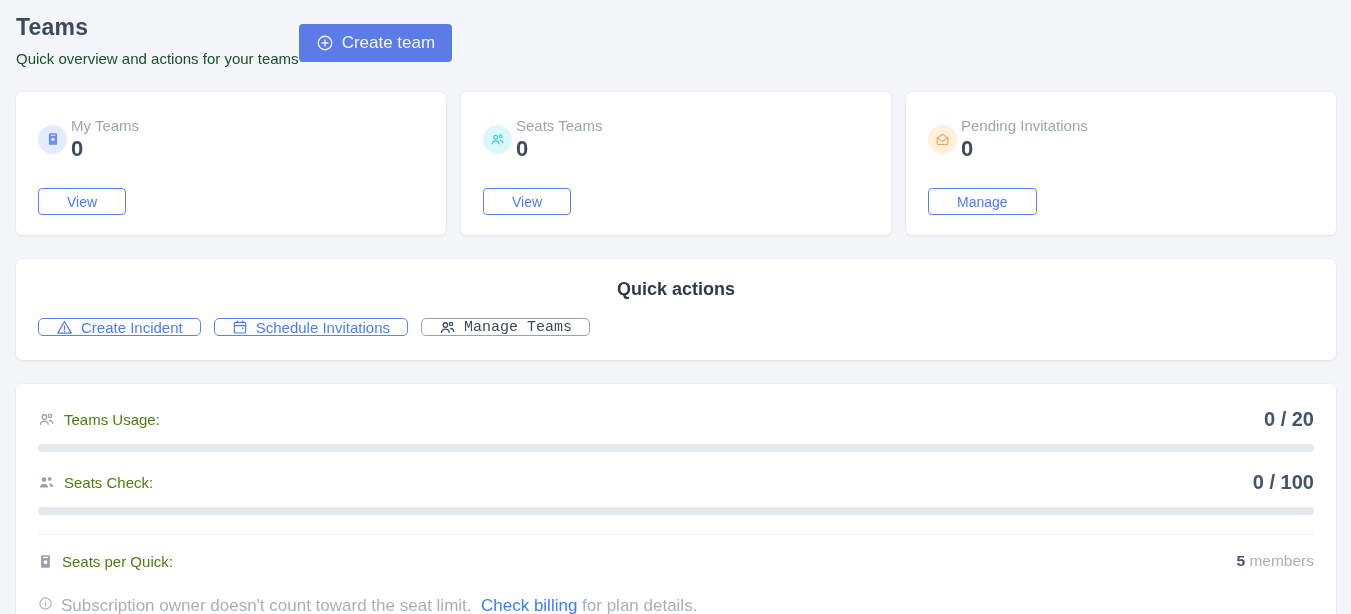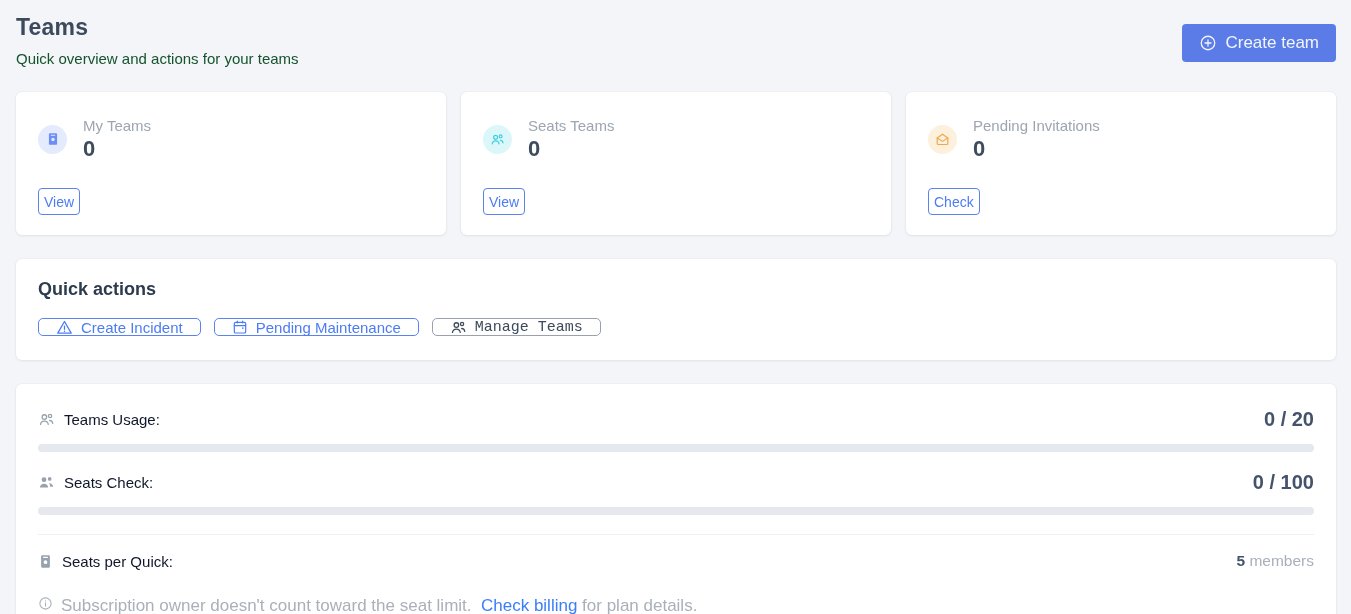--- a/index.html
+++ b/index.html
@@ -6,21 +6,21 @@
   html, body { width: 1351px; height: 614px; }
   body {
     background: #f4f5f8;
     font-family: "Liberation Sans", sans-serif;
     color: #3d4a5c;
     overflow: hidden;
   }
   .page { padding: 14px 15px 0 16px; }
 
   
-  .header { display: flex; justify-content: space-between; align-items: flex-start; gap: 40px; }
+  .header { display: flex; align-items: flex-start; }
   .page-title {
     font-size: 23px;
     font-weight: 700;
     color: #3c4a5d;
     letter-spacing: 0.2px;
   }
   .page-subtitle {
     margin-top: 9px;
     font-size: 15px;
     color: #14532d;
@@ -50,61 +50,62 @@
   }
   .card {
     background: #ffffff;
     border-radius: 6px;
     box-shadow: 0 1px 3px rgba(40, 50, 70, 0.08), 0 0 0 1px rgba(40, 50, 70, 0.02);
     height: 143px;
     padding: 25px 22px 20px 22px;
     display: flex;
     flex-direction: column;
   }
-  .card-top { display: flex; align-items: center; gap: 16px; }
+  .card-top { display: flex; align-items: center; gap: 4px; }
   .icon-circle {
     width: 29px; height: 29px;
     border-radius: 50%;
     display: flex; align-items: center; justify-content: center;
     flex: 0 0 auto;
   }
   .icon-circle.blue   { background: #e4ebfd; color: #6d8df7; }
   .icon-circle.teal   { background: #dcf7fa; color: #3fd0e0; }
   .icon-circle.orange { background: #fdf0dc; color: #f0a84f; }
   .card-texts { display: flex; flex-direction: column; }
   .card-label { font-size: 15px; color: #9ca6b1; }
   .card-value { font-size: 22px; font-weight: 700; color: #3e4c5e; margin-top: 3px; line-height: 1.1; }
   .btn-outline-blue {
     margin-top: auto;
     align-self: flex-start;
     background: #ffffff;
     color: #4c7cf3;
     border: 1px solid #5b83f0;
     border-radius: 4px;
     height: 27px;
-    padding: 0 5px;
+    padding: 0 28px;
     font-size: 14px;
     font-family: inherit;
     cursor: pointer;
   }
 
   
   .panel {
     background: #ffffff;
     border-radius: 6px;
     box-shadow: 0 1px 3px rgba(40, 50, 70, 0.08), 0 0 0 1px rgba(40, 50, 70, 0.02);
     margin-top: 24px;
     padding: 20px 22px;
   }
 
   
   .panel-heading {
     font-size: 18px;
     font-weight: 600;
     color: #2e3b4d;
+    text-align: center;
   }
   .actions-row { margin-top: 18px; display: flex; gap: 13px; padding-bottom: 4px; }
   .action-btn {
     display: inline-flex;
     align-items: center;
     gap: 8px;
     background: #ffffff;
     border-radius: 5px;
     height: 18px;
     padding: 0 17px;
@@ -115,21 +116,21 @@
   .action-btn.blue { color: #4c7cf3; border: 1px solid #5b83f0; }
   .action-btn.gray { color: #3d4a59; border: 1px solid #98a1ad; font-family: Liberation Mono, monospace; }
 
   
   .usage-row {
     display: flex;
     justify-content: space-between;
     align-items: center;
   }
   .usage-left { display: flex; align-items: center; gap: 9px; color: #98a2ae; }
-  .usage-label { font-size: 15px; color: #0f172a; }
+  .usage-label { font-size: 15px; color: #4d7c0f; }
   .usage-value { font-size: 20px; font-weight: 700; color: #44536b; }
   .progress-track {
     margin-top: 13px;
     height: 8px;
     width: 100%;
     background: #e5e8ed;
     border-radius: 4px;
     overflow: hidden;
   }
   .progress-fill { height: 100%; background: #5b7ce6; border-radius: 4px; width: 0%; }
@@ -210,21 +211,21 @@
           <svg width="15" height="15" viewBox="0 0 24 24" fill="none" stroke="currentColor" stroke-width="1.9" stroke-linecap="round" stroke-linejoin="round">
             <path d="M3.5 9.5 12 3.5l8.5 6v9a1.5 1.5 0 0 1-1.5 1.5H5a1.5 1.5 0 0 1-1.5-1.5v-9z"></path>
             <path d="M3.5 9.5 12 15l8.5-5.5"></path>
           </svg>
         </span>
         <div class="card-texts">
           <span class="card-label">Pending Invitations</span>
           <span class="card-value">0</span>
         </div>
       </div>
-      <button class="btn-outline-blue">Check</button>
+      <button class="btn-outline-blue">Manage</button>
     </div>
 
   </div>
 
   <div class="panel">
     <div class="panel-heading">Quick actions</div>
     <div class="actions-row">
       <button class="action-btn blue">
         <span class="icon">
           <svg width="17" height="17" viewBox="0 0 24 24" fill="none" stroke="currentColor" stroke-width="1.8" stroke-linecap="round" stroke-linejoin="round">
@@ -237,21 +238,21 @@
       </button>
       <button class="action-btn blue">
         <span class="icon">
           <svg width="16" height="16" viewBox="0 0 24 24" fill="none" stroke="currentColor" stroke-width="1.8" stroke-linecap="round">
             <rect x="3.5" y="5" width="17" height="16" rx="2"></rect>
             <path d="M3.5 10h17"></path>
             <path d="M8 3v3M16 3v3"></path>
             <path d="M16.2 13.5v.2" stroke-width="2.4"></path>
           </svg>
         </span>
-        <span>Pending Maintenance</span>
+        <span>Schedule Invitations</span>
       </button>
       <button class="action-btn gray">
         <span class="icon">
           <svg width="17" height="17" viewBox="0 0 24 24" fill="none" stroke="currentColor" stroke-width="1.8" stroke-linecap="round" stroke-linejoin="round">
             <circle cx="9" cy="8.5" r="3.2"></circle>
             <path d="M3.5 19c.4-3 2.6-4.8 5.5-4.8s5.1 1.8 5.5 4.8"></path>
             <circle cx="17" cy="7" r="2.3"></circle>
             <path d="M16.5 13.4c2.4.1 4 1.6 4.3 4"></path>
           </svg>
         </span>

